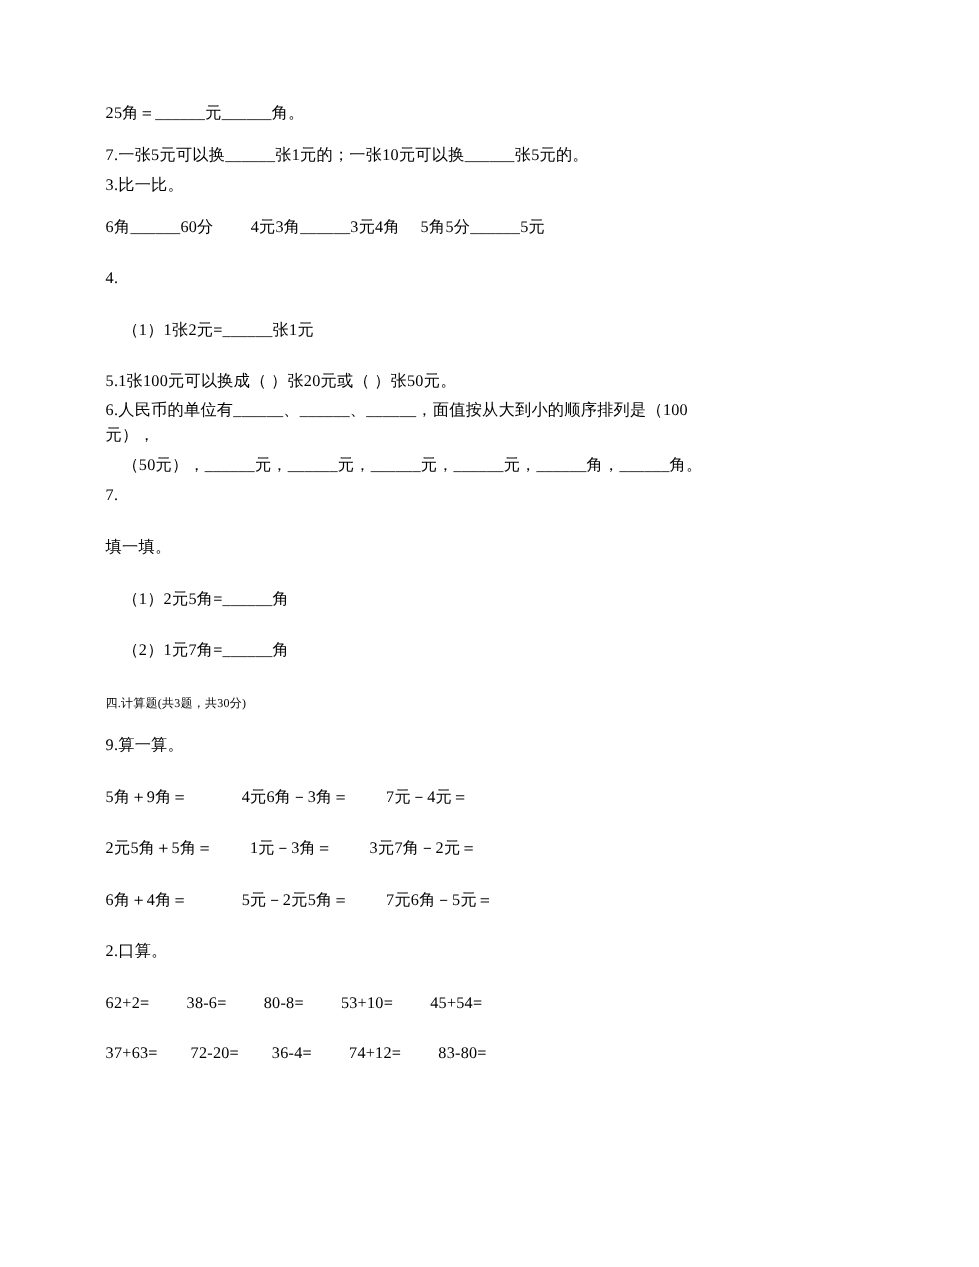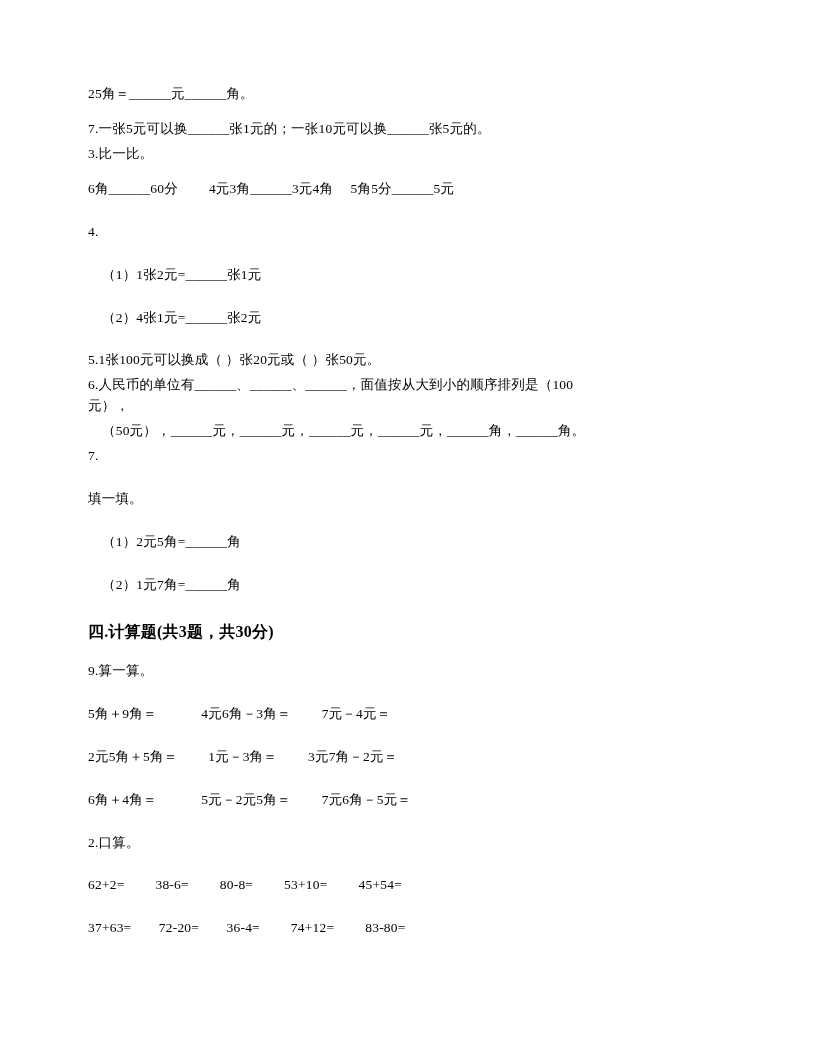--- a/index.html
+++ b/index.html
@@ -32,22 +32,22 @@
   .tight {
     margin-bottom: 4px;
   }
   .tight2 {
     margin-bottom: 8px;
   }
   .indent {
     padding-left: 14px;
   }
   .section-head {
-    font-size: 16px;
-    font-weight: bold;
+    font-size: 10px;
+    font-weight: normal;
     margin: 26px 0 18px 0;
     letter-spacing: 0.2px;
   }
   .gap-top {
     margin-top: 22px;
   }
 </style>
 </head>
 <body>
 
@@ -60,21 +60,20 @@
   <p class="line">3.比一比。</p>
 
   <p class="line">6角______60分　　 4元3角______3元4角　 5角5分______5元</p>
 
 
   <p class="line gap-top">4.</p>
 
 
   <p class="line indent gap-top">（1）1张2元=______张1元</p>
 
-  <p class="line indent gap-top">（2）4张1元=______张2元</p>
 
   <p class="line gap-top tight">5.1张100元可以换成（ ）张20元或（ ）张50元。</p>
 
   <p class="line tight">6.人民币的单位有______、______、______，面值按从大到小的顺序排列是（100元），</p>
 
   <p class="line indent tight">（50元），______元，______元，______元，______元，______角，______角。</p>
 
   <p class="line tight2">7.</p>
 
   <p class="line gap-top">填一填。</p>

